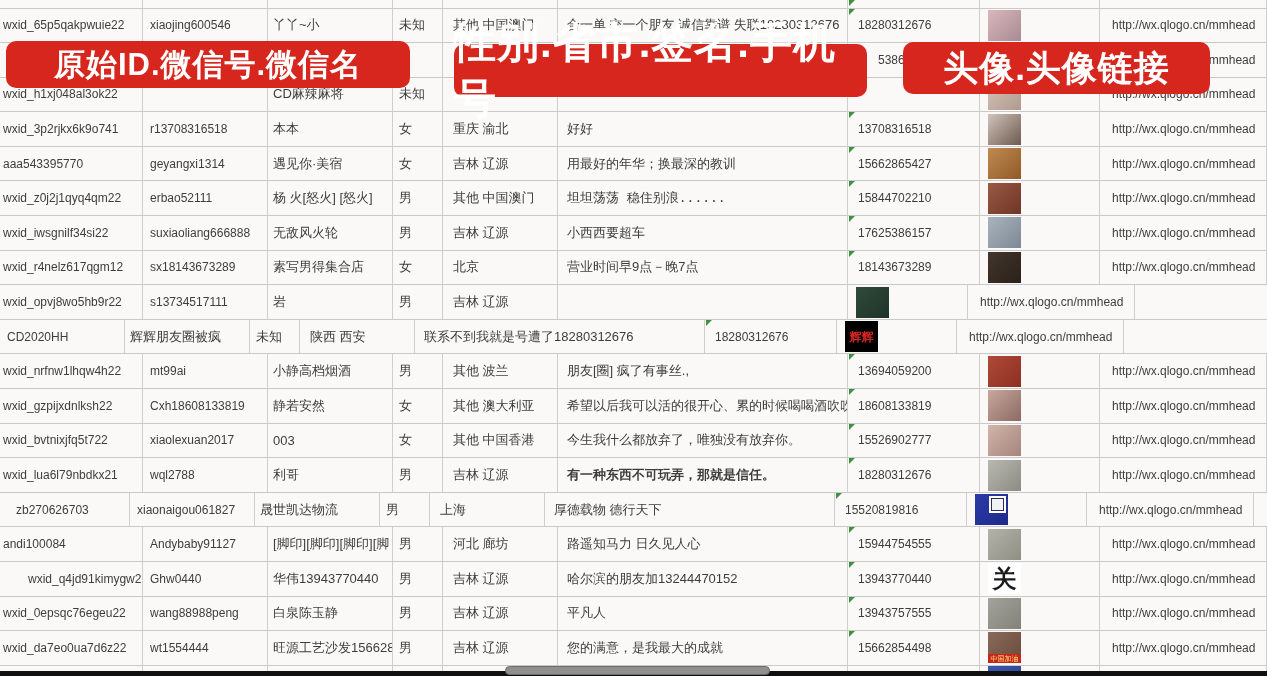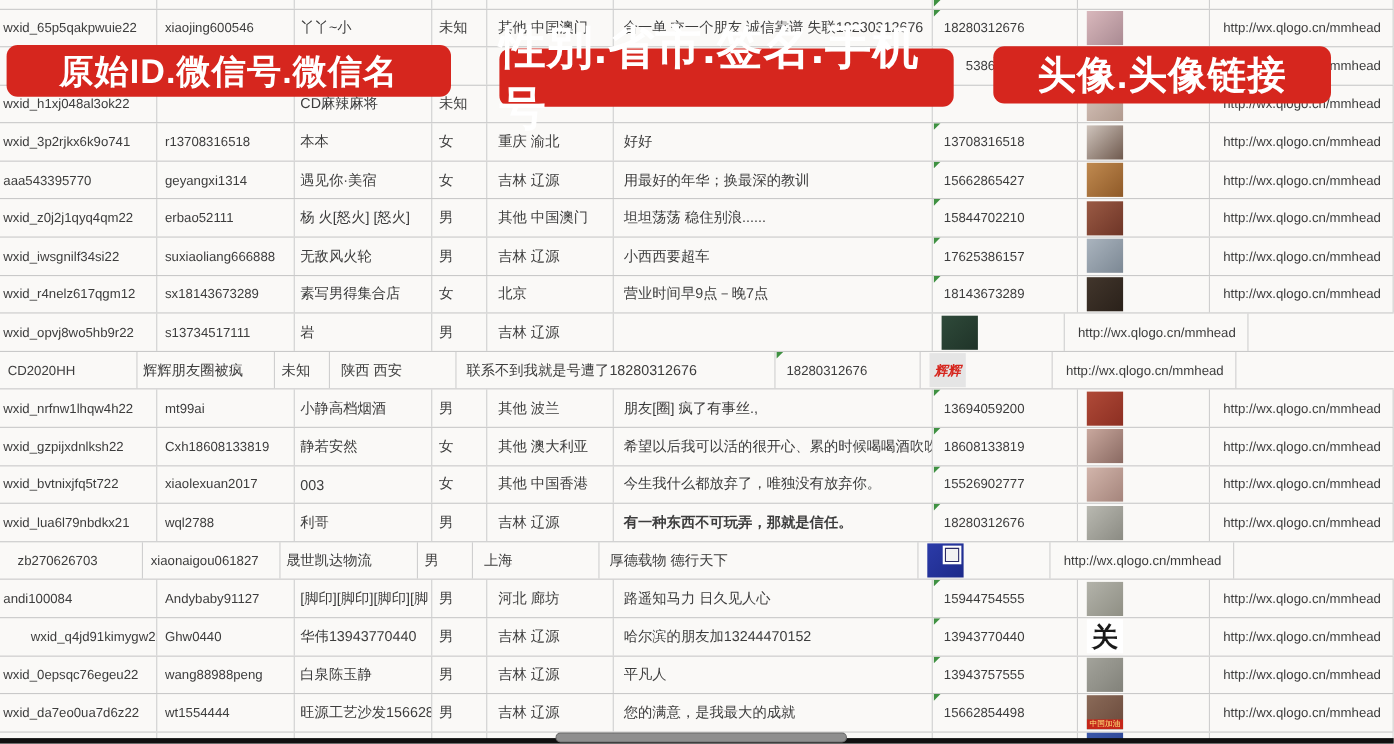--- a/index.html
+++ b/index.html
@@ -122,21 +122,21 @@
           <div class="avatar" style="background: linear-gradient(135deg, rgb(192, 138, 80), rgb(143, 90, 40));"></div>
         </div>
         <div class="cell cell-url t12" style="width: 167px;">http://wx.qlogo.cn/mmhead</div>
       </div>
       <div class="row">
         <div class="cell cell-wxid t12" style="width: 143px;">wxid_z0j2j1qyq4qm22</div>
         <div class="cell cell-wid t12" style="width: 125px;">erbao52111</div>
         <div class="cell cell-name t13" style="width: 125px;">杨 火[怒火] [怒火]</div>
         <div class="cell cell-gender t13" style="width: 50px;">男</div>
         <div class="cell cell-region t13" style="width: 115px;">其他 中国澳门</div>
-        <div class="cell cell-sig t13" style="width: 290px;">坦坦荡荡 稳住别浪......</div>
+        <div class="cell cell-sig t13" style="width: 290px; font-family: Liberation Mono, monospace;">坦坦荡荡 稳住别浪......</div>
         <div class="cell cell-phone t12 flag" style="width: 132px;">15844702210</div>
         <div class="cell cell-avatar" style="width: 120px;">
           <div class="avatar" style="background: linear-gradient(135deg, rgb(154, 90, 68), rgb(110, 53, 39));"></div>
         </div>
         <div class="cell cell-url t12" style="width: 167px;">http://wx.qlogo.cn/mmhead</div>
       </div>
       <div class="row">
         <div class="cell cell-wxid t12" style="width: 143px;">wxid_iwsgnilf34si22</div>
         <div class="cell cell-wid t12" style="width: 125px;">suxiaoliang666888</div>
         <div class="cell cell-name t13" style="width: 125px;">无敌风火轮</div>
@@ -175,21 +175,21 @@
         <div class="cell cell-url t12" style="width: 167px;">http://wx.qlogo.cn/mmhead</div>
       </div>
       <div class="row">
         <div class="cell cell-wid t12" style="width: 125px;">CD2020HH</div>
         <div class="cell cell-name t13" style="width: 125px;">辉辉朋友圈被疯</div>
         <div class="cell cell-gender t13" style="width: 50px;">未知</div>
         <div class="cell cell-region t13" style="width: 115px;">陕西 西安</div>
         <div class="cell cell-sig t13" style="width: 290px;">联系不到我就是号遭了18280312676</div>
         <div class="cell cell-phone t12 flag" style="width: 132px;">18280312676</div>
         <div class="cell cell-avatar" style="width: 120px;">
-          <div class="avatar" style="background: #e5e5e5; font-style: italic;">
+          <div class="avatar" style="background: #000000;">
             <span class="av-text" style="color: rgb(214, 38, 30);">辉辉</span>
           </div>
         </div>
         <div class="cell cell-url t12" style="width: 167px;">http://wx.qlogo.cn/mmhead</div>
       </div>
       <div class="row">
         <div class="cell cell-wxid t12" style="width: 143px;">wxid_nrfnw1lhqw4h22</div>
         <div class="cell cell-wid t12" style="width: 125px;">mt99ai</div>
         <div class="cell cell-name t13" style="width: 125px;">小静高档烟酒</div>
         <div class="cell cell-gender t13" style="width: 50px;">男</div>
@@ -240,20 +240,21 @@
         </div>
         <div class="cell cell-url t12" style="width: 167px;">http://wx.qlogo.cn/mmhead</div>
       </div>
       <div class="row">
         <div class="cell cell-wxid t12" style="width: 117px; margin-left: 13px;">zb270626703</div>
         <div class="cell cell-wid t12" style="width: 125px;">xiaonaigou061827</div>
         <div class="cell cell-name t13" style="width: 125px;">晟世凯达物流</div>
         <div class="cell cell-gender t13" style="width: 50px;">男</div>
         <div class="cell cell-region t13" style="width: 115px;">上海</div>
         <div class="cell cell-sig t13" style="width: 290px;">厚德载物 德行天下</div>
+        <div class="cell cell-phone t12 flag" style="width: 132px;">15520819816</div>
         <div class="cell cell-avatar" style="width: 120px;">
           <div class="avatar" style="background: linear-gradient(135deg, rgb(43, 59, 168), rgb(29, 42, 138));">
             <div class="qr"></div>
           </div>
         </div>
         <div class="cell cell-url t12" style="width: 167px;">http://wx.qlogo.cn/mmhead</div>
       </div>
       <div class="row">
         <div class="cell cell-wxid t12" style="width: 143px;">andi100084</div>
         <div class="cell cell-wid t12" style="width: 125px;">Andybaby91127</div>

